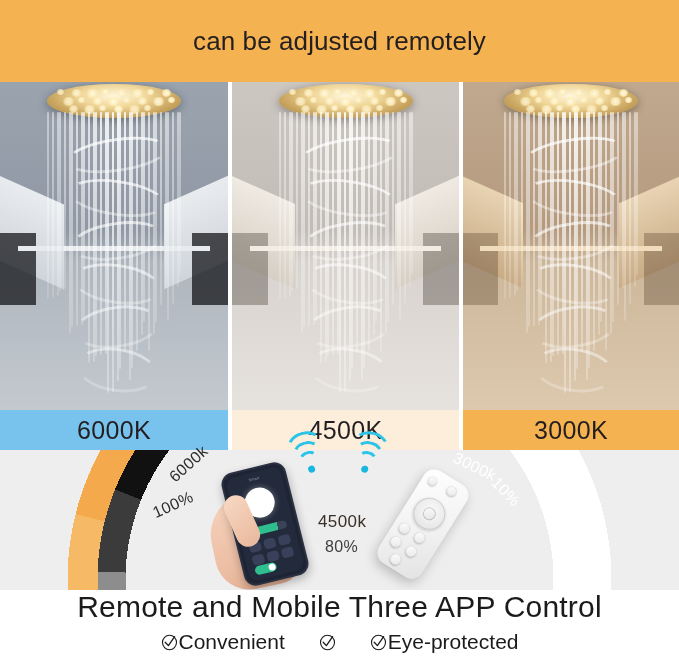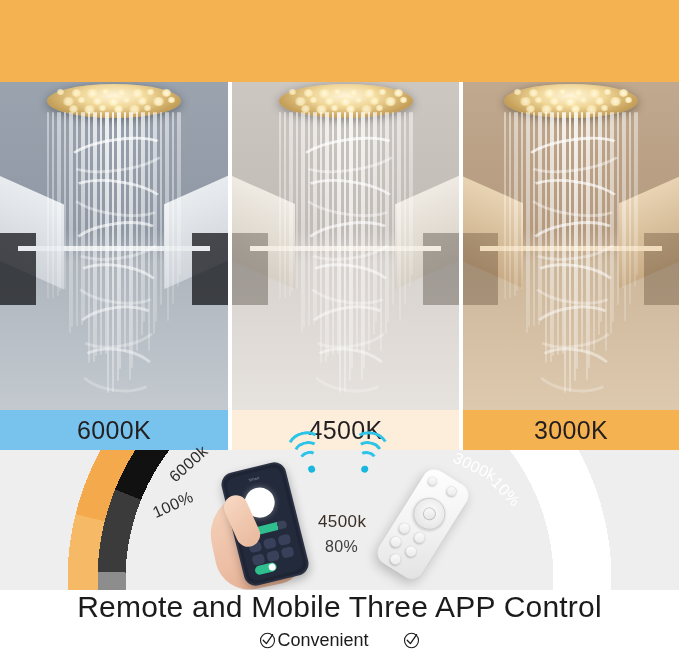--- a/index.html
+++ b/index.html
@@ -166,32 +166,33 @@
 
   
   .footer{position:absolute;left:0;top:590px;width:679px;height:75px;background:#fff;}
   .footer-title{
     position:absolute;left:0;right:0;top:0;text-align:center;
     font-size:30px;color:#1b1b1b;white-space:nowrap;letter-spacing:.2px;
   }
   .features{
     position:absolute;left:0;right:0;top:40px;
     display:flex;justify-content:center;gap:34px;
-    font-size:18px;color:#1b1b1b;
+    font-size:21px;color:#1b1b1b;
   }
   .feature{display:flex;align-items:center;gap:1px;white-space:nowrap;}
   .check-icon{display:inline-block;width:17px;height:17px;position:relative;flex:0 0 auto;}
   .check-icon svg{display:block;}
 </style>
 </head>
 <body>
 
 <div class="page">
 
   <div class="header">
+    <div class="header-line">can be adjusted remotely</div>
   </div>
 
   <div class="panels">
 
     <div class="panel p0">
       <div class="room">
         <div class="wall" style="background:linear-gradient(180deg,#9aa3ae 0%,#8f98a4 45%,#aeb5bd 55%,#c3c9cf 100%);"></div>
         <div class="beam-l" style="background:linear-gradient(180deg,#e9ecef,#cfd4da);"></div>
         <div class="beam-r" style="background:linear-gradient(180deg,#e9ecef,#cfd4da);"></div>
         <div class="dark-l"></div>
@@ -511,16 +512,25 @@
         <span>Convenient</span>
       </div>
       <div class="feature">
         <span class="check-icon">
           <svg width="17" height="17" viewBox="0 0 17 17">
               <ellipse cx="8.5" cy="8.5" rx="7" ry="7.2" fill="none" stroke="#1b1b1b" stroke-width="1.1"></ellipse>
               <path d="M4.2 8.2 L7.4 11.6 L13.6 2.6" fill="none" stroke="#1b1b1b" stroke-width="1.3" stroke-linecap="round" stroke-linejoin="round"></path>
             </svg>
         </span>
       </div>
+      <div class="feature">
+        <span class="check-icon">
+          <svg width="17" height="17" viewBox="0 0 17 17">
+              <ellipse cx="8.5" cy="8.5" rx="7" ry="7.2" fill="none" stroke="#1b1b1b" stroke-width="1.1"></ellipse>
+              <path d="M4.2 8.2 L7.4 11.6 L13.6 2.6" fill="none" stroke="#1b1b1b" stroke-width="1.3" stroke-linecap="round" stroke-linejoin="round"></path>
+            </svg>
+        </span>
+        <span>Eye-protected</span>
+      </div>
     </div>
   </div>
 
 </div>
 
 </body></html>

